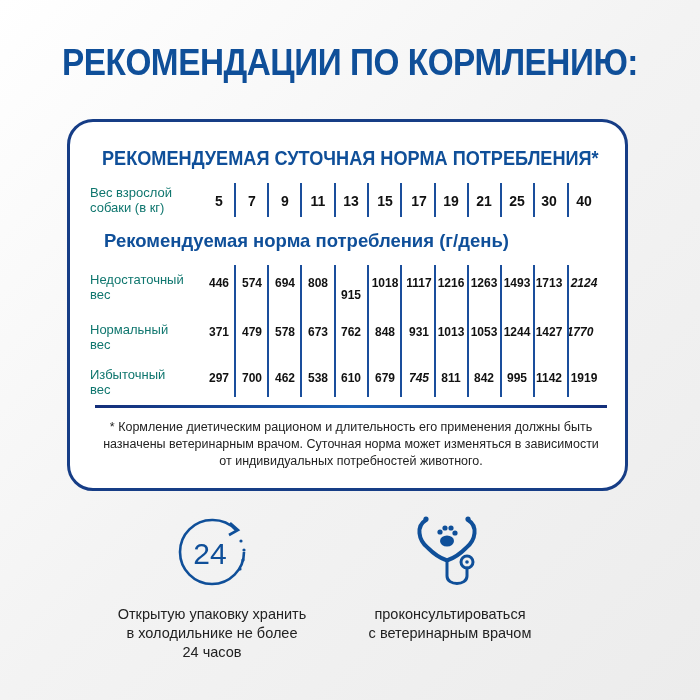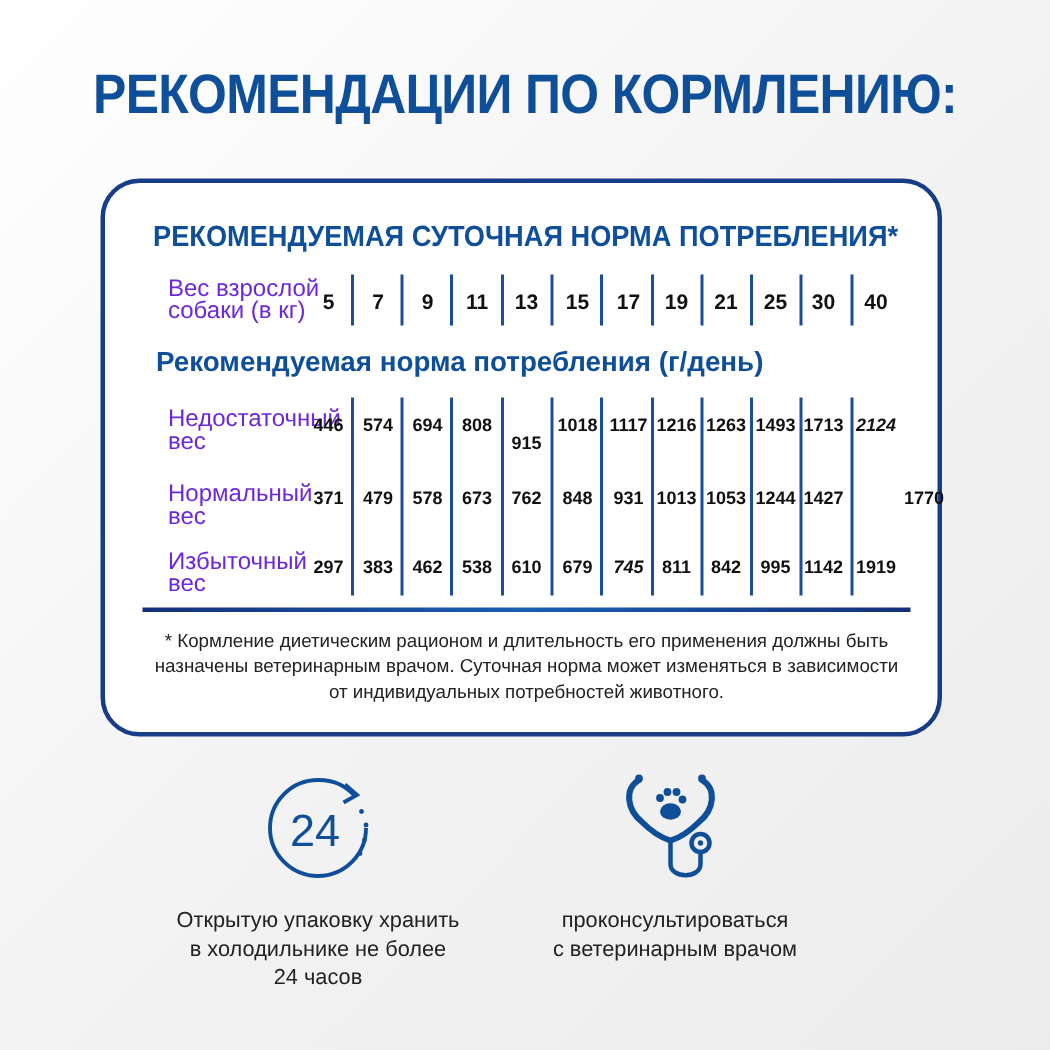--- a/index.html
+++ b/index.html
@@ -22,21 +22,21 @@
   .card-title {
     position: absolute; left: 102px; top: 147px; width: 500px;
     color: #0f4f99; font-weight: bold; font-size: 19.5px; white-space: nowrap;
     transform: scaleX(0.93); transform-origin: left;
   }
   .sub-title {
     position: absolute; left: 104px; top: 230px;
     color: #0f4f99; font-weight: bold; font-size: 18.5px; white-space: nowrap;
   }
   .row-label {
-    position: absolute; left: 112px; font-size: 16px; color: #6d28d9; line-height: 15px;
+    position: absolute; left: 90px; font-size: 13px; color: #0f766e; line-height: 15px;
   }
   .num-row { position: absolute; left: 200px; height: 20px; }
   .cell {
     position: absolute; text-align: center; font-weight: bold; color: #111;
     transform: translateX(-50%);
     white-space: nowrap;
   }
   .weight .cell { font-size: 14px; }
   .vals .cell { font-size: 12px; }
   .sep {
@@ -119,25 +119,25 @@
       <div class="cell" style="left: 252px;">479</div>
       <div class="cell" style="left: 285px;">578</div>
       <div class="cell" style="left: 318px;">673</div>
       <div class="cell" style="left: 351px;">762</div>
       <div class="cell" style="left: 385px;">848</div>
       <div class="cell" style="left: 419px;">931</div>
       <div class="cell" style="left: 451px;">1013</div>
       <div class="cell" style="left: 484px;">1053</div>
       <div class="cell" style="left: 517px;">1244</div>
       <div class="cell" style="left: 549px;">1427</div>
-      <div class="cell" style="left: 616px;">1770</div>
+      <div class="cell" style="left: 580px; font-style: italic;">1770</div>
     </div>
     <div class="num-row vals" style="left: 0px; top: 371px;">
       <div class="cell" style="left: 219px;">297</div>
-      <div class="cell" style="left: 252px;">383</div>
+      <div class="cell" style="left: 252px;">700</div>
       <div class="cell" style="left: 285px;">462</div>
       <div class="cell" style="left: 318px;">538</div>
       <div class="cell" style="left: 351px;">610</div>
       <div class="cell" style="left: 385px;">679</div>
       <div class="cell" style="left: 419px; font-style: italic;">745</div>
       <div class="cell" style="left: 451px;">811</div>
       <div class="cell" style="left: 484px;">842</div>
       <div class="cell" style="left: 517px;">995</div>
       <div class="cell" style="left: 549px;">1142</div>
       <div class="cell" style="left: 584px;">1919</div>

